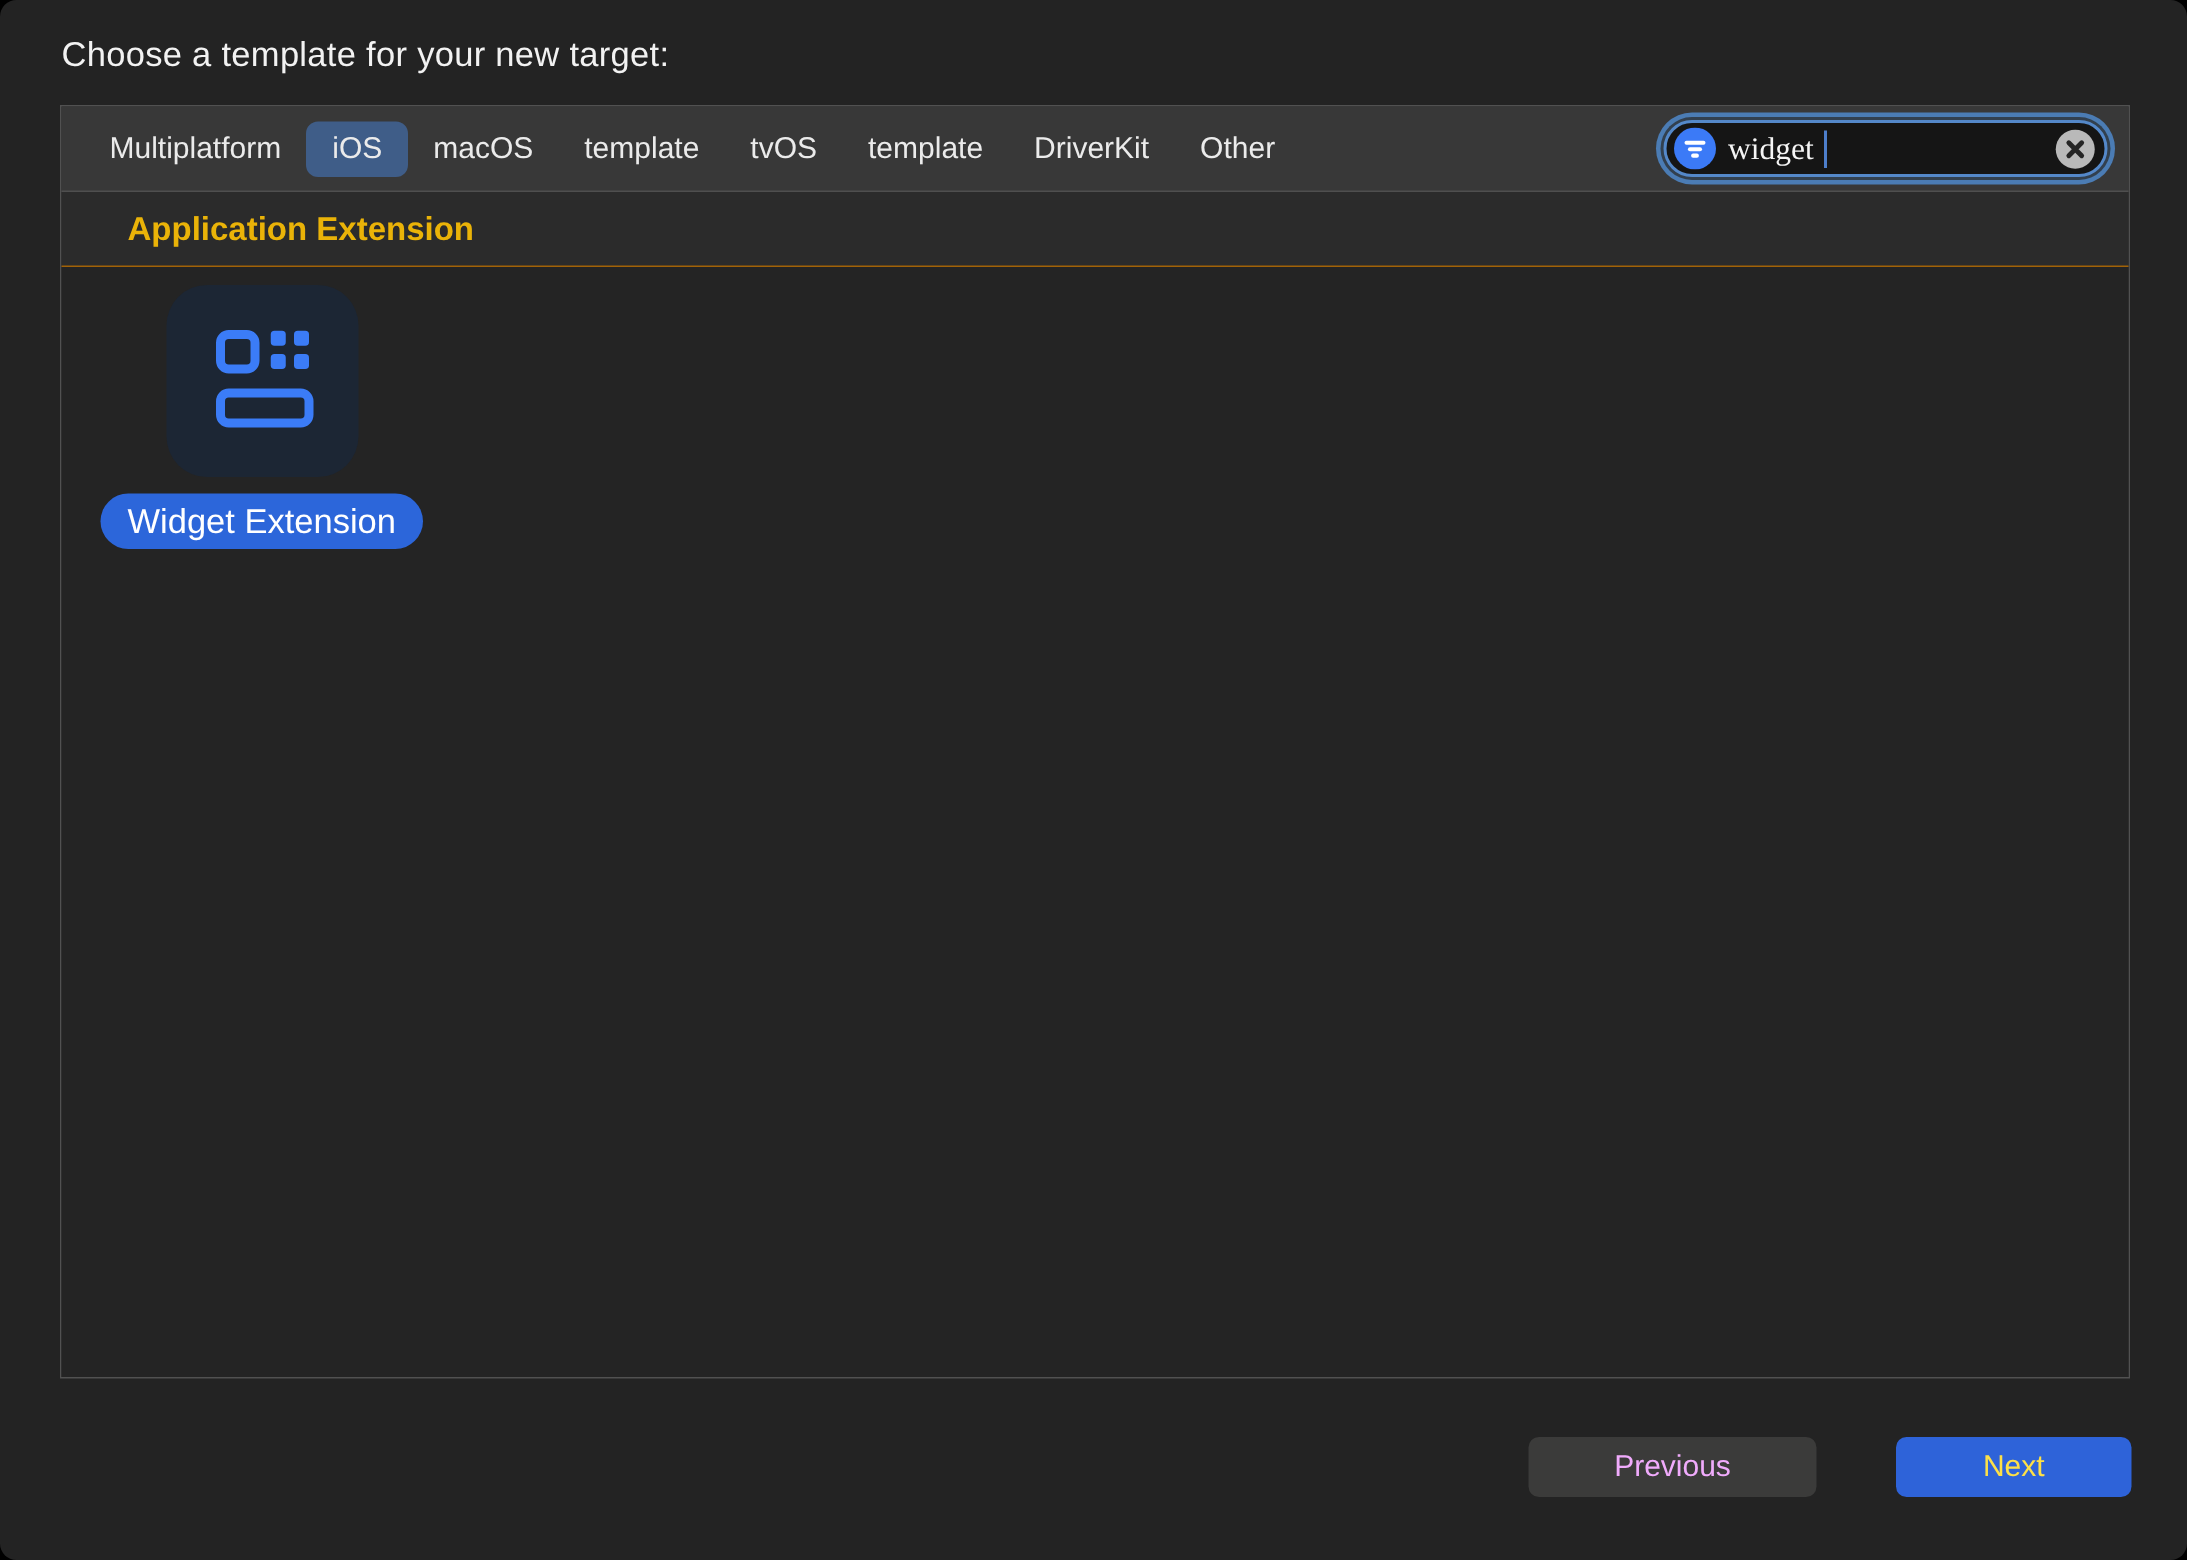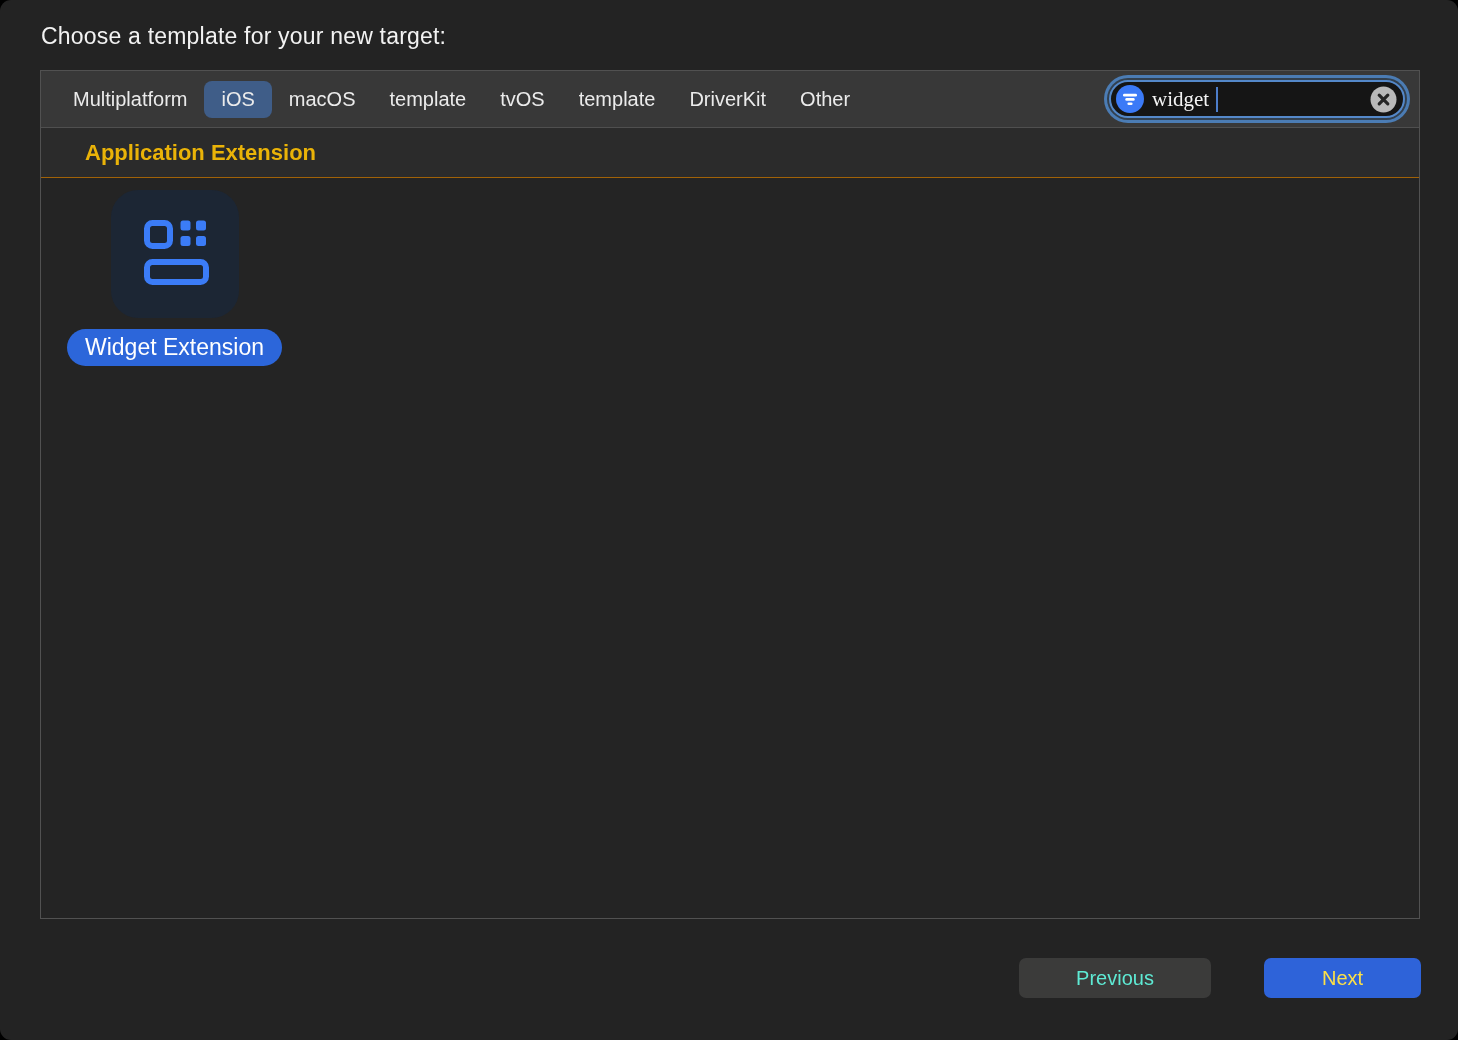--- a/index.html
+++ b/index.html
@@ -99,21 +99,21 @@
 
   
   .btn {
     position: absolute; bottom: 42px; height: 40px;
     border: none; border-radius: 7px;
     font-family: inherit; font-size: 20px; font-weight: 500;
     display: flex; align-items: center; justify-content: center;
     cursor: default;
   }
   .btn-cancel   { left: 40px;  width: 191px; background: #5b5b5a; color: #f1f1f1; }
-  .btn-previous { right: 247px; width: 192px; background: #3b3b3a; color: #5eead4; }
+  .btn-previous { right: 247px; width: 192px; background: #3b3b3a; color: #f0abfc; }
   .btn-next     { right: 37px;  width: 157px; background: #2e63d9; color: #fde047; }
 </style>
 </head>
 <body>
 
 <div class="dialog">
 
   <div class="dialog-title">Choose a template for your new target:</div>
 
   <div class="chooser">

